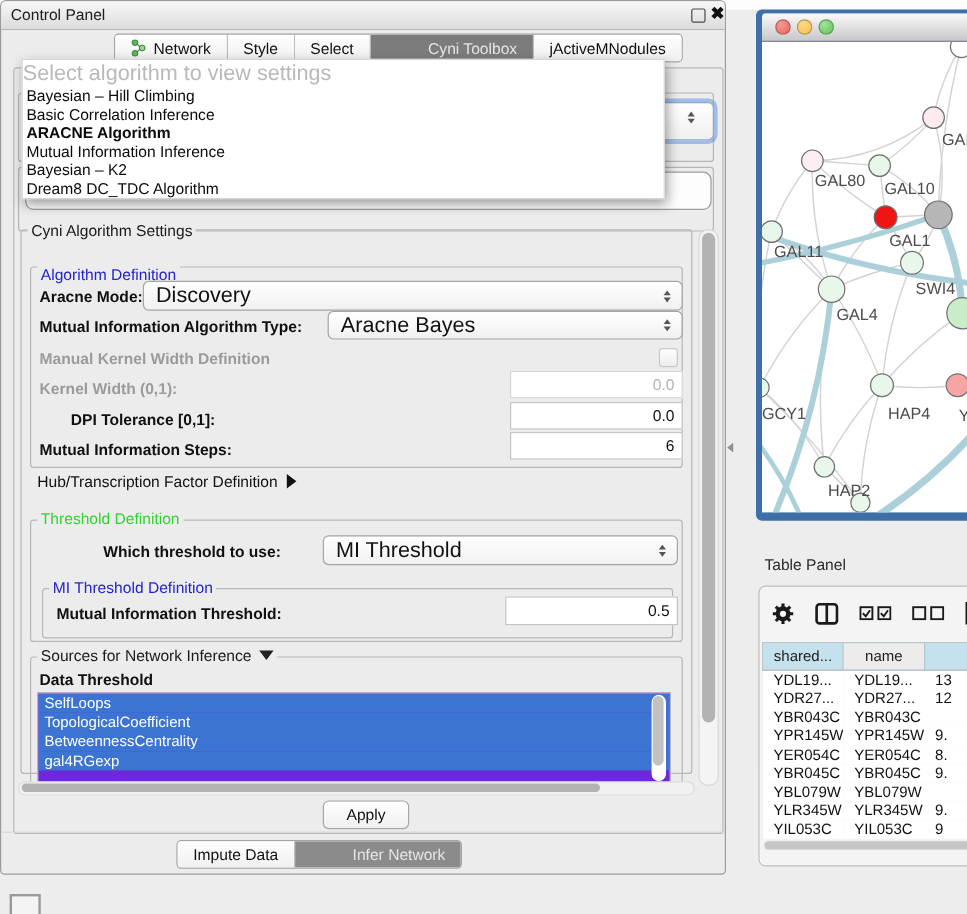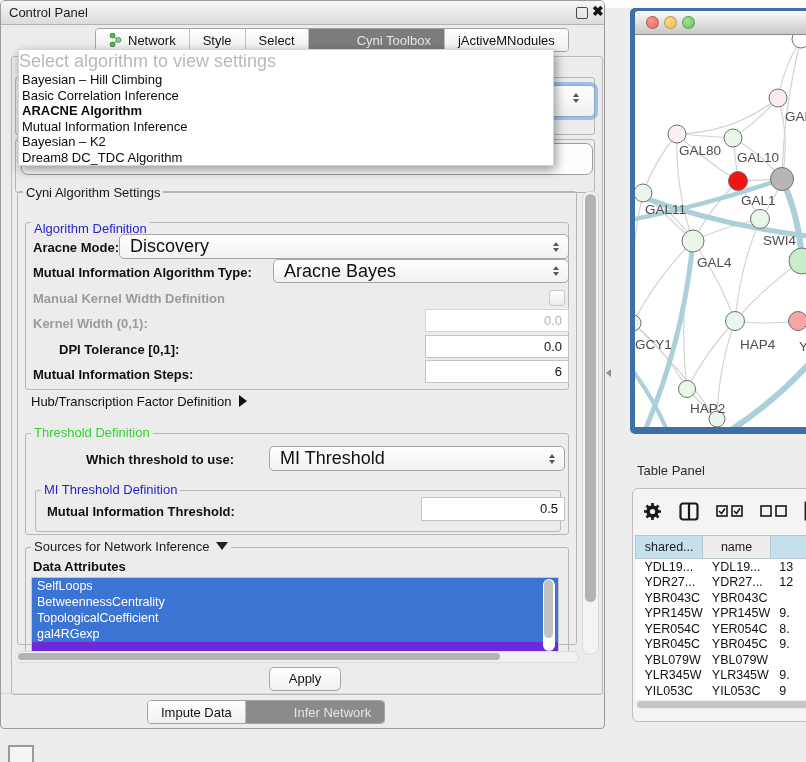--- a/index.html
+++ b/index.html
@@ -223,30 +223,30 @@
 
     <div class="abs gbox" style="left:34px;top:489px;width:526px;height:42px;"></div>
     <span class="gtitle t-blue" style="left:40px;top:481px;">MI Threshold Definition</span>
     <span class="lbl" style="left:46px;top:503px;">Mutual Information Threshold:</span>
     <div class="field" style="left:420px;top:496px;width:144px;height:24px;">0.5</div>
 
     <div class="abs gbox" style="left:24px;top:546px;width:544px;height:106px;"></div>
     <span class="gtitle t-black" style="left:30px;top:538px;">
       <span>Sources for Network Inference</span><span class="tri-down"></span>
     </span>
-    <span class="lbl" style="left:32px;top:558px;">Data Attributes</span>
+    <span class="lbl" style="left:32px;top:558px;">Data Threshold</span>
 
     <div id="attr-list" class="abs">
       <div>
 
           <div class="attr-item selected">SelfLoops</div>
 
+          <div class="attr-item selected">TopologicalCoefficient</div>
+
           <div class="attr-item selected">BetweennessCentrality</div>
-
-          <div class="attr-item selected">TopologicalCoefficient</div>
 
           <div class="attr-item selected">gal4RGexp</div>
         </div>
     </div>
     <div class="sb-track-v" style="left:542px;top:578px;width:12px;height:72px;border:none;background:#fdfdfd;">
       <div class="sb-thumb" style="left:1px;top:1px;width:9px;height:58px;background:#c2c2c2;"></div>
     </div>
 
     <div class="abs" style="left:14px;top:650px;width:562px;height:10px;background:#f1f1f1;border-radius:6px;border:1px solid #ddd;">
       <div class="sb-thumb" style="left:2px;top:1px;width:482px;height:7px;"></div>

